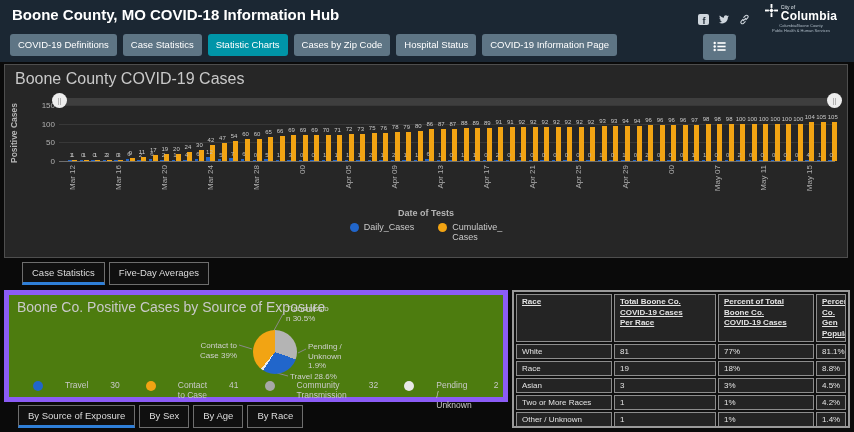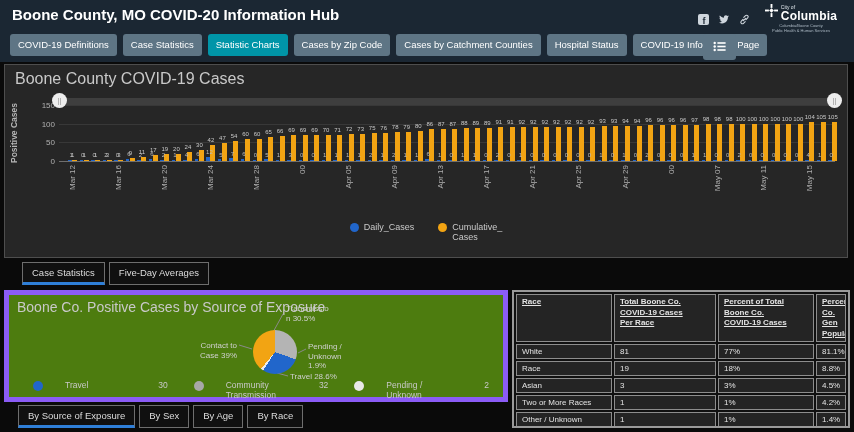--- a/index.html
+++ b/index.html
@@ -77,21 +77,21 @@
   .table-panel { position:absolute; left:512px; top:290px; width:338px; height:138px; background:#101010; border:2px solid #9a9a9a; overflow:hidden; }
   .table-panel table { border-collapse:separate; border-spacing:2px; width:100%; table-layout:fixed; }
   .table-panel th, .table-panel td { border:1px solid #8d8d8d; background:#242424; font-size:8px; color:#e3e3e3; text-align:left; padding:2px 5px; white-space:pre-line; overflow:hidden; }
   .table-panel th { font-weight:bold; text-decoration:underline; vertical-align:top; line-height:10.5px; }
   .table-panel td { height:13px; vertical-align:middle; }
 </style>
 </head>
 <body>
 
 <div class="header">
-  <div class="header-title">Boone County, MO COVID-20 Information Hub</div>
+  <div class="header-title">Boone County, MO COVID-18 Information Hub</div>
   <div class="social">
     <span>
       <svg width="11" height="11">
           <rect width="11" height="11" rx="2" fill="#cfd6dd"></rect>
           <text x="6" y="9.5" font-size="9" fill="#1b2733" text-anchor="middle" font-weight="bold" font-family="Liberation Sans, sans-serif">f</text>
         </svg>
     </span>
     <span>
       <svg width="12" height="11">
           <path d="M11 2.2c-.4.2-.8.3-1.2.4.4-.3.7-.7.9-1.2-.4.2-.9.4-1.3.5C9 1.4 8.4 1.2 7.9 1.2c-1.1 0-2 .9-2 2 0 .2 0 .3.1.5-1.7-.1-3.2-.9-4.2-2.1-.2.3-.3.7-.3 1 0 .7.4 1.3.9 1.7-.3 0-.6-.1-.9-.2 0 1 .7 1.8 1.6 2-.2 0-.3.1-.5.1h-.4c.2.8 1 1.4 1.9 1.4-.7.6-1.6.9-2.6.9H1c.9.6 2 .9 3.1.9 3.8 0 5.8-3.1 5.8-5.8v-.3c.4-.3.8-.6 1.1-1z" fill="#cfd6dd"></path>
@@ -123,21 +123,20 @@
     </div>
     <div class="logo-tagline">Columbia/Boone County
 Public Health &amp; Human Services</div>
   </div>
 
   <div class="nav">
       <div class="nav-btn">COVID-19 Definitions</div>
       <div class="nav-btn">Case Statistics</div>
       <div class="nav-btn active">Statistic Charts</div>
       <div class="nav-btn">Cases by Zip Code</div>
-      <div class="nav-btn">Cases by Catchment Counties</div>
       <div class="nav-btn">Hospital Status</div>
       <div class="nav-btn">COVID-19 Information Page</div>
     </div>
   <div class="nav-menu" style="position:absolute; left:703px; top:34px;">
     <span>
       <svg width="13" height="11">
           <g fill="#fff">
             <circle cx="1.7" cy="2" r="1.2"></circle>
             <rect x="4.4" y="1.2" width="8.2" height="1.6"></rect>
             <circle cx="1.7" cy="5.5" r="1.2"></circle>
@@ -669,20 +668,21 @@
       </div>
       <div class="xslot"></div>
       <div class="xslot"></div>
       <div class="xslot"></div>
       <div class="xslot">
         <span class="xtick">May 15</span>
       </div>
       <div class="xslot"></div>
       <div class="xslot"></div>
     </div>
+  <div class="x-title">Date of Tests</div>
   <div class="chart-legend">
       <div class="leg-item">
         <span class="leg-dot" style="background: rgb(33, 102, 203);"></span>
         <span class="leg-text">Daily_Cases</span>
       </div>
       <div class="leg-item">
         <span class="leg-dot" style="background: rgb(242, 164, 19);"></span>
         <span class="leg-text">Cumulative_
 Cases</span>
       </div>
@@ -711,20 +711,25 @@
 Case 39%</div>
   <div class="callout" id="co-pending">Pending /
 Unknown
 1.9%</div>
   <div class="callout" id="co-travel">Travel 28.6%</div>
   <div class="pie-legend">
       <div class="pl-item">
         <span class="pl-dot" style="background: rgb(33, 102, 203);"></span>
         <span class="pl-label">Travel</span>
         <span class="pl-value">30</span>
+      </div>
+      <div class="pl-item">
+        <span class="pl-dot" style="background: rgb(242, 164, 19);"></span>
+        <span class="pl-label">Contact to Case</span>
+        <span class="pl-value">41</span>
       </div>
       <div class="pl-item">
         <span class="pl-dot" style="background: rgb(168, 168, 168);"></span>
         <span class="pl-label">Community
 Transmission</span>
         <span class="pl-value">32</span>
       </div>
       <div class="pl-item">
         <span class="pl-dot" style="background: rgb(232, 232, 232);"></span>
         <span class="pl-label">Pending /

